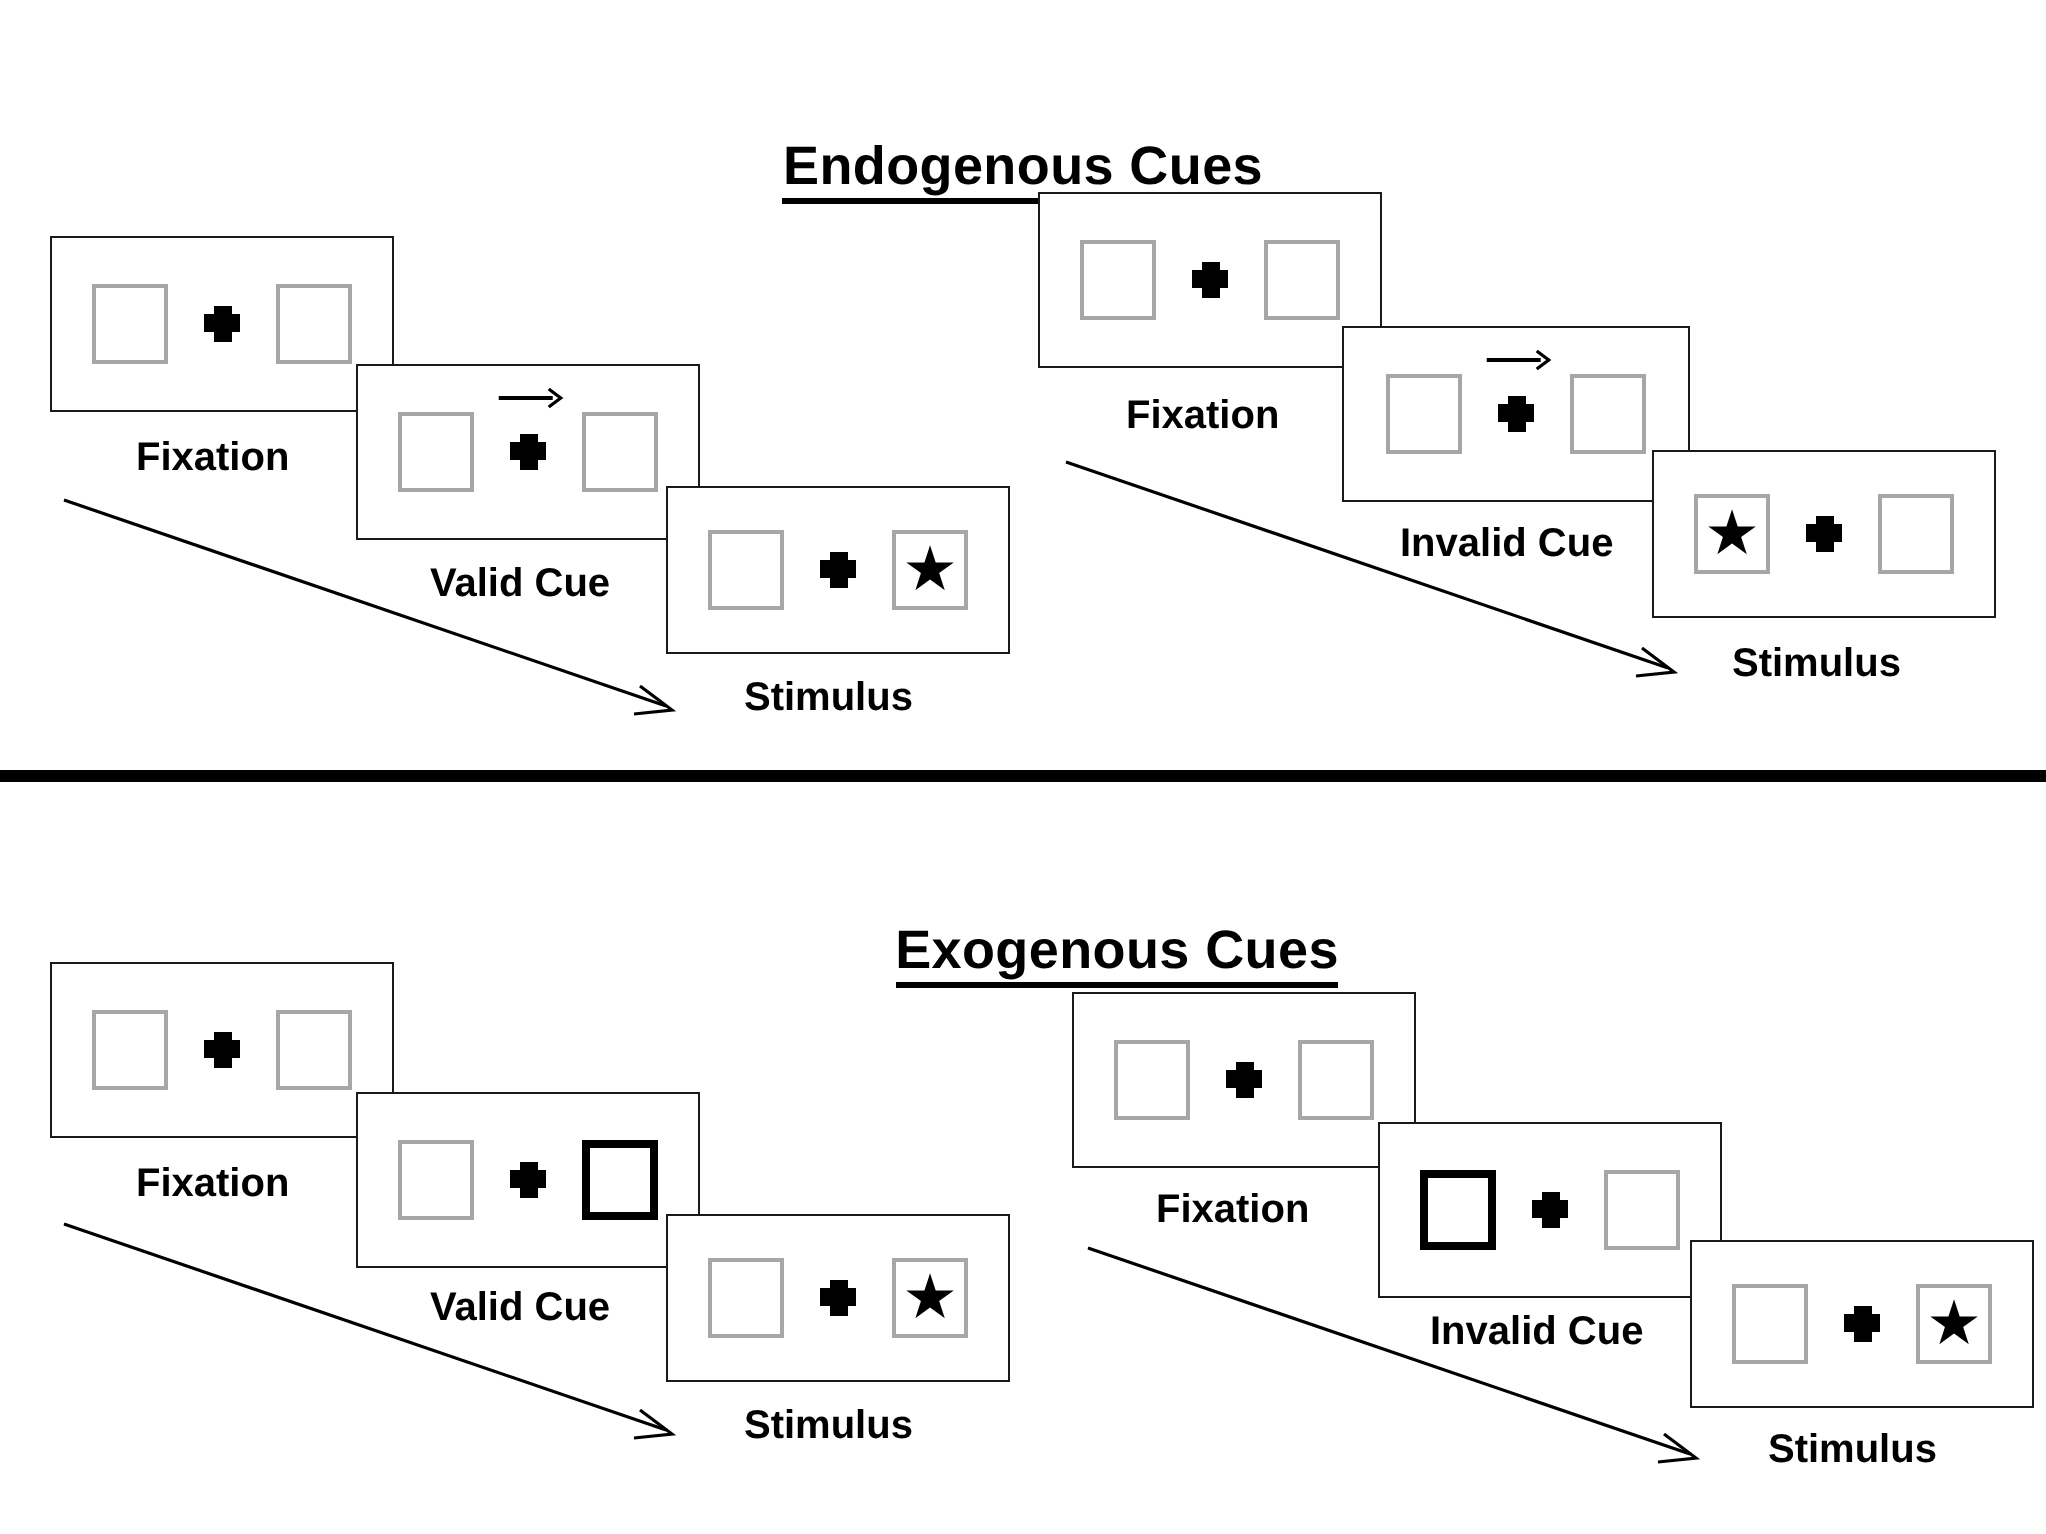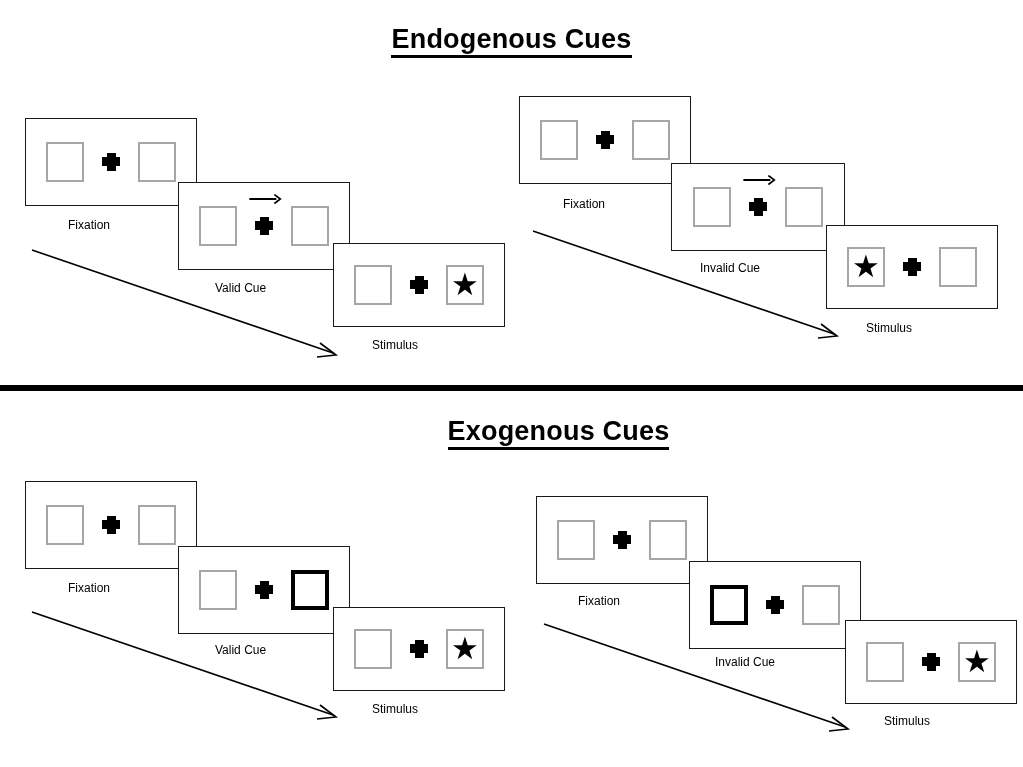--- a/index.html
+++ b/index.html
@@ -17,20 +17,21 @@
 
   
   .section-title {
     position: absolute;
     width: 100%;
     text-align: center;
     font-size: 27px;
     font-weight: bold;
     color: #000000;
     letter-spacing: 0.2px;
+    margin-top: 44px;
   }
   .section-title .u {
     border-bottom: 3px solid #000;
     padding-bottom: 1px;
   }
   #title-endogenous { top: 24px; left: 0; }
   #title-exogenous  { top: 416px; left: 0; padding-left: 47px; }
 
   
   #divider {
@@ -112,22 +113,22 @@
     top: -12px;
     left: 50%;
     transform: translateX(-46%);
     width: 34px;
     height: 12px;
   }
 
   
   .caption {
     position: absolute;
-    font-size: 12px;
-    font-weight: normal;
+    font-size: 20px;
+    font-weight: bold;
     color: #000000;
     white-space: nowrap;
   }
 
   
   .flow-arrow {
     position: absolute;
     overflow: visible;
     pointer-events: none;
   }

